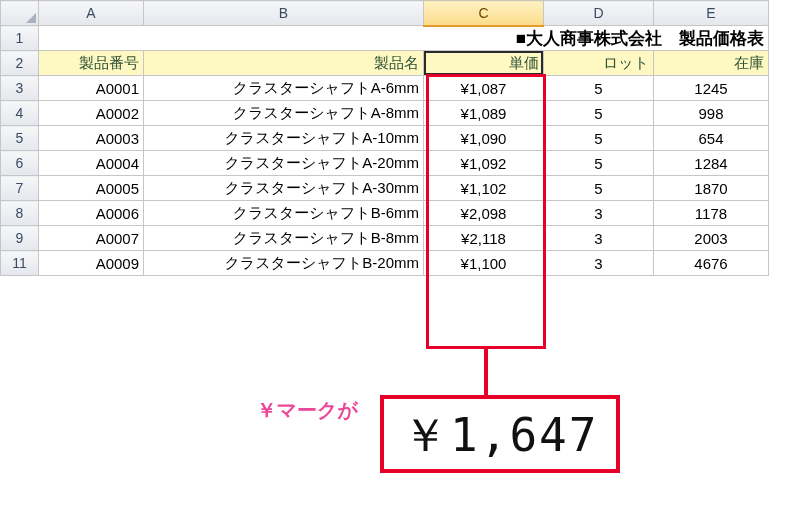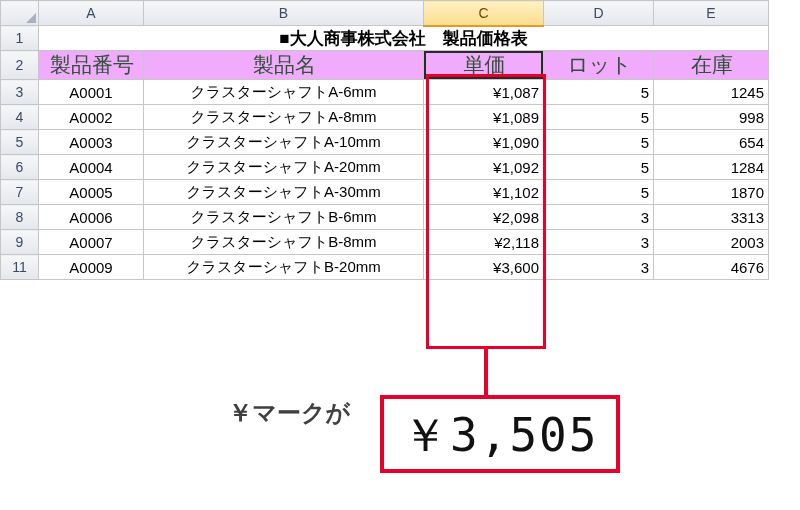--- a/index.html
+++ b/index.html
@@ -56,42 +56,42 @@
   th.selcol {
     background: linear-gradient(#fff1c3, #fbdc8a);
     border-bottom: 2px solid #e39a2d;
     color: #6b4b00;
   }
   .title-row td {
     font-size: 17px;
     font-weight: bold;
   }
   .hdr-row td {
-    background: #f0abfc;
+    background: #fef9c3;
     color: #2f5135;
-    font-size: 21px;
+    font-size: 15px;
     padding-left: 6px;
   }
-  .num { text-align: right; }
-  .txt { text-align: center; }
+  .num { text-align: center; }
+  .txt { text-align: right; }
   .sel-outline {
     box-shadow: inset 0 0 0 2px #2a2a2a;
   }
   
   .red-col {
     position: absolute;
     border: 3px solid #e6002a;
     pointer-events: none;
   }
   .callout {
     position: absolute;
-    left: 110px;
+    left: 118px;
     top: 398px;
-    color: #404040;
-    font-size: 24px;
+    color: #ec4899;
+    font-size: 20px;
     font-weight: bold;
     line-height: 1.25;
     text-align: right;
     width: 240px;
   }
   .big-price {
     position: absolute;
     left: 380px;
     top: 395px;
     border: 4px solid #e6002a;
@@ -184,41 +184,41 @@
         <td class="num">¥1,102</td>
         <td class="num">5</td>
         <td class="num">1870</td>
       </tr>
       <tr>
         <th class="rowhdr">8</th>
         <td class="txt">A0006</td>
         <td class="txt">クラスターシャフトB-6mm</td>
         <td class="num">¥2,098</td>
         <td class="num">3</td>
-        <td class="num">3313</td>
+        <td class="num">1178</td>
       </tr>
       <tr>
         <th class="rowhdr">9</th>
         <td class="txt">A0007</td>
         <td class="txt">クラスターシャフトB-8mm</td>
         <td class="num">¥2,118</td>
         <td class="num">3</td>
         <td class="num">2003</td>
       </tr>
       <tr>
         <th class="rowhdr">11</th>
         <td class="txt">A0009</td>
         <td class="txt">クラスターシャフトB-20mm</td>
-        <td class="num">¥3,600</td>
+        <td class="num">¥1,100</td>
         <td class="num">3</td>
         <td class="num">4676</td>
       </tr>
     </tbody>
 </table>
 
 <div class="red-col" style="left:426px; top:74px; width:120px; height:275px;"></div>
 <div class="connector" style="left:484px; top:349px; height:48px;"></div>
 
 <div class="callout">
   <span>￥マークが</span><br>
 </div>
 
-<div class="big-price">￥3,505</div>
+<div class="big-price">￥1,647</div>
 
 </body></html>

